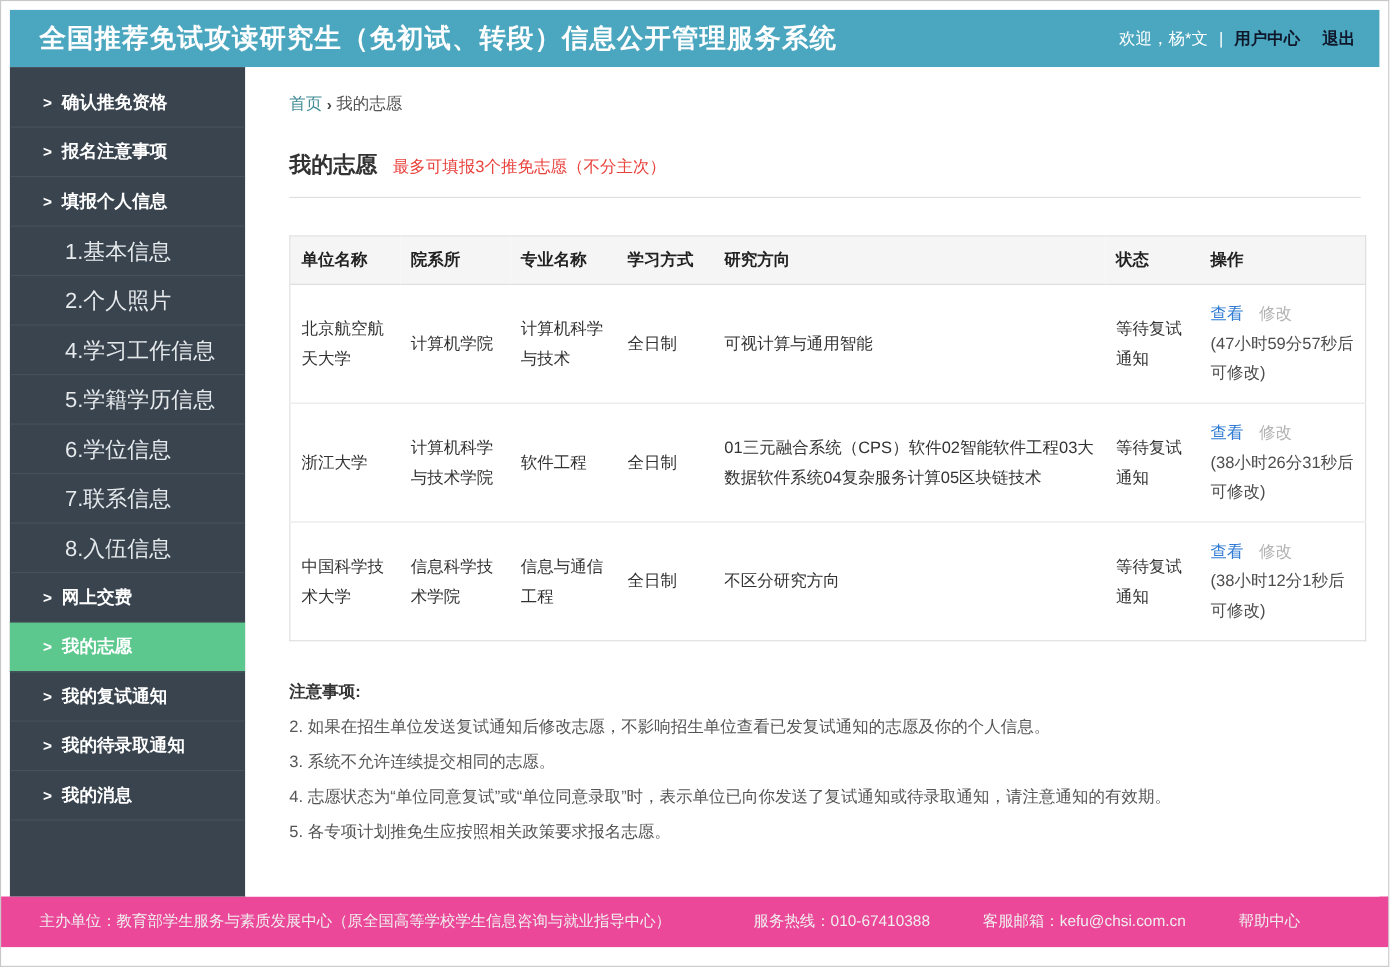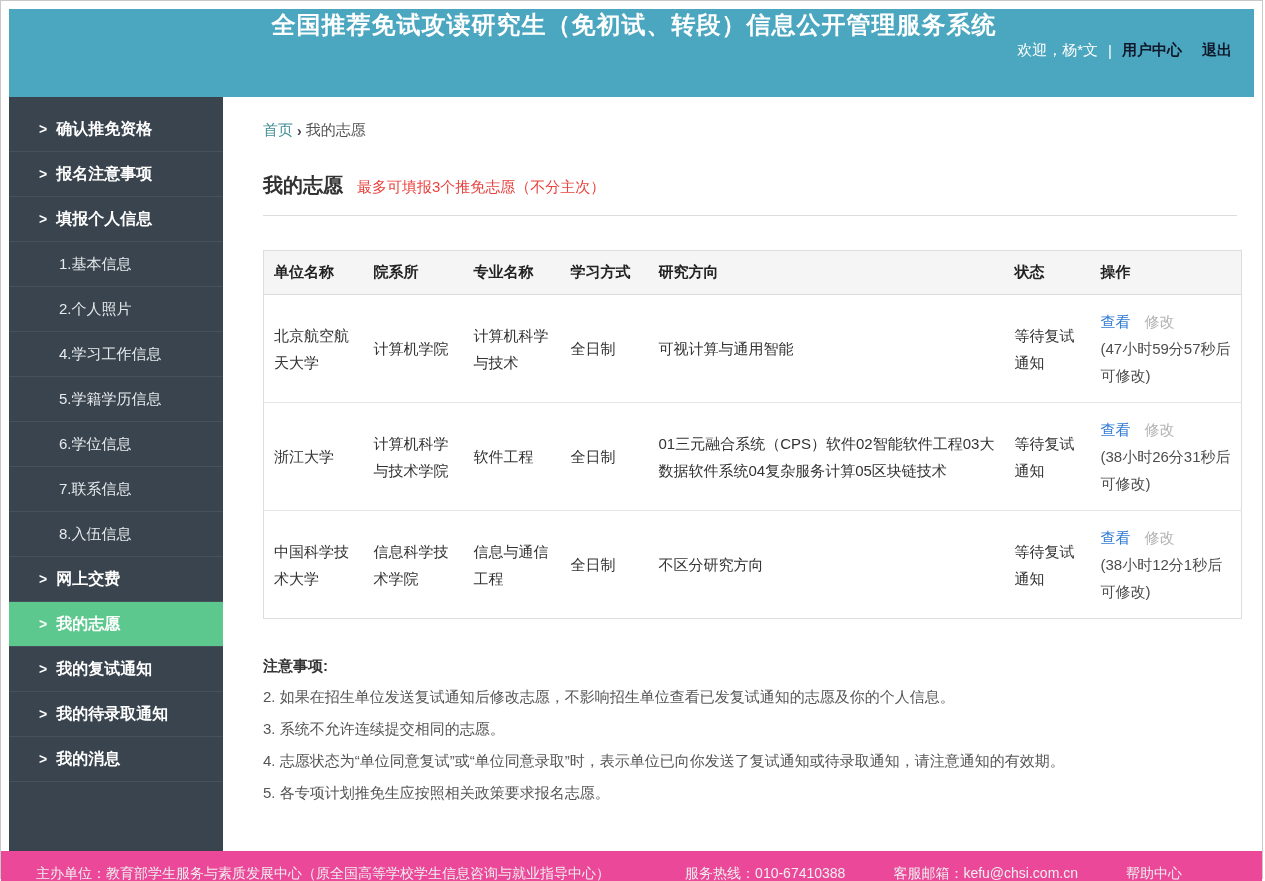--- a/index.html
+++ b/index.html
@@ -10,36 +10,35 @@
     color:#333;
   }
   .viewport {
     width:1263px; height:879px;
     border:1px solid #c8c8c8;
     background:#fff;
     padding:8px 8px 0 8px;
   }
   
   .app-header {
-    height:88px; background:#4BA6BF; color:#fff;
+    height:52px; background:#4BA6BF; color:#fff;
     display:flex; align-items:center;
     padding:0 22px 0 27px;
-    flex-direction:column;
   }
   .app-title { font-size:24px; font-weight:bold; letter-spacing:1px; }
   .header-right { margin-left:auto; font-size:15px; display:flex; align-items:center; gap:10px; white-space:nowrap; }
   .header-right a { color:#0f172a; text-decoration:none; cursor:pointer;font-weight:bold; }
   .header-right .logout { margin-left:10px; }
   
   .body-row { display:flex; height:754px; }
   .sidebar { width:214px; background:#39444E; padding-top:10px; flex:none; }
   .side-item {
     height:45px; display:flex; align-items:center;
     border-bottom:1px solid #46515B;
-    color:#e6eaed; font-size:15px; cursor:pointer;
+    color:#e6eaed; font-size:20px; cursor:pointer;
   }
   .side-item.top { padding-left:30px; font-weight:bold; color:#fff; font-size:16px; }
   .side-item.sub { padding-left:50px; }
   .side-item .arrow { margin-right:9px; font-weight:bold; font-size:14px; }
   .side-item.active { background:#5DC88E; color:#fff; }
   
   .main { flex:1; background:#fff; padding:24px 17px 0 40px; overflow:hidden; }
   .breadcrumb { font-size:15px; color:#555; display:flex; align-items:center; gap:4px; }
   .breadcrumb .home { color:#438D96; text-decoration:none; cursor:pointer; }
   .breadcrumb .sep { color:#444; font-weight:bold; font-size:14px; }

